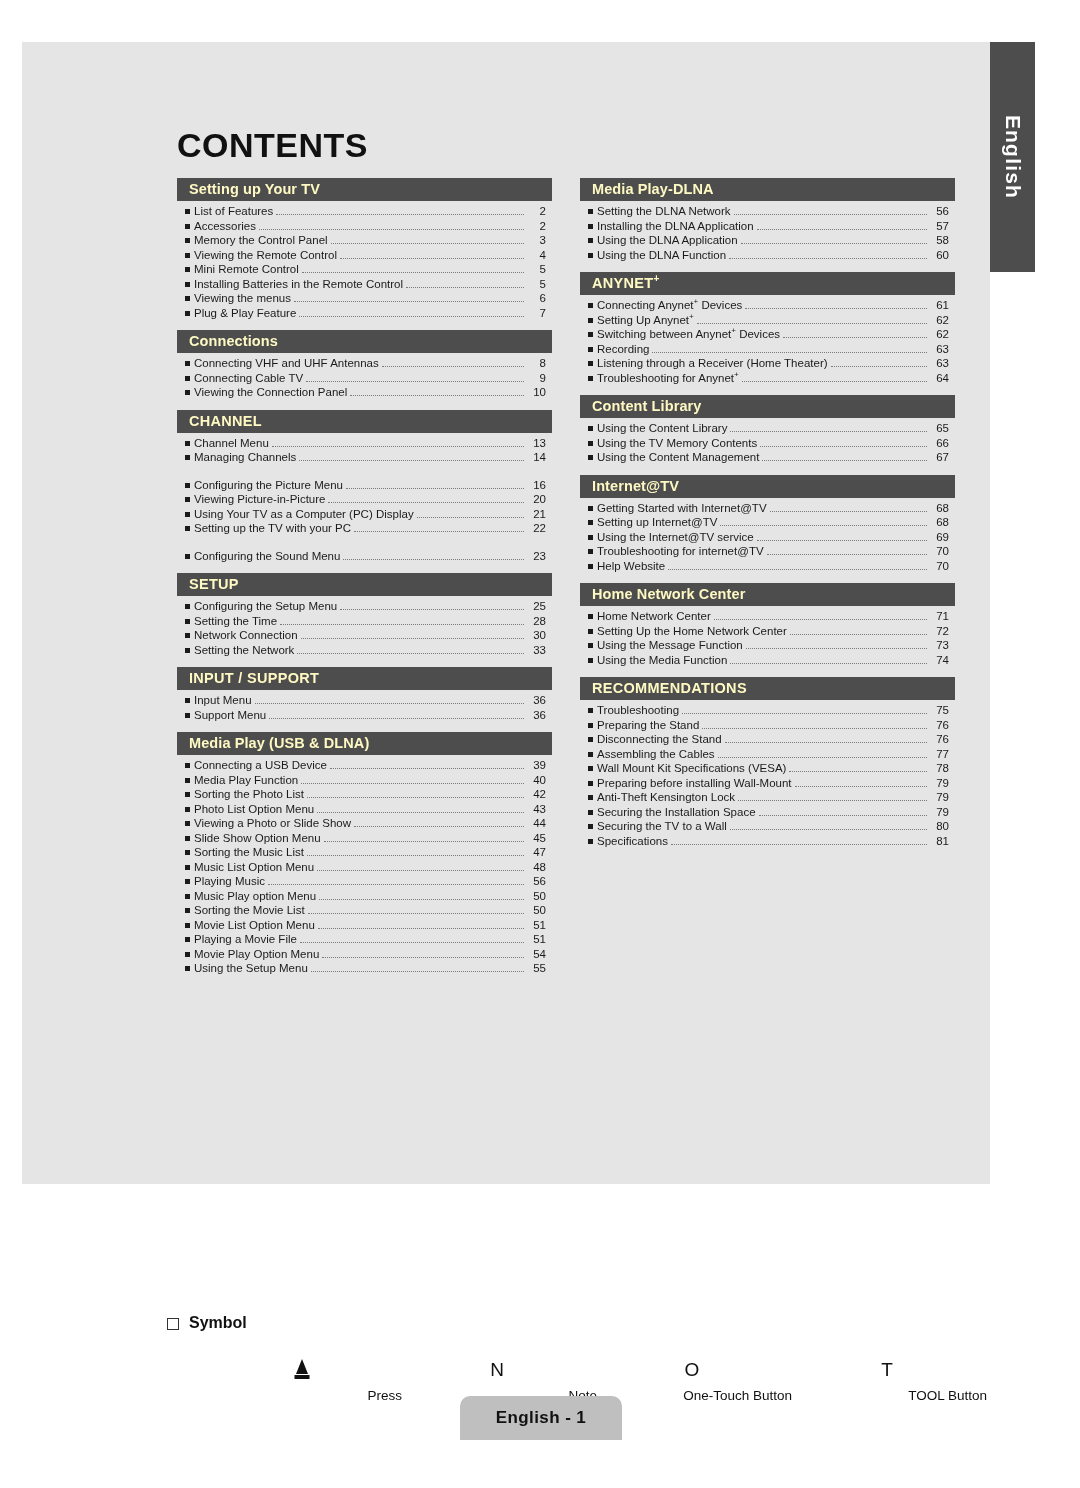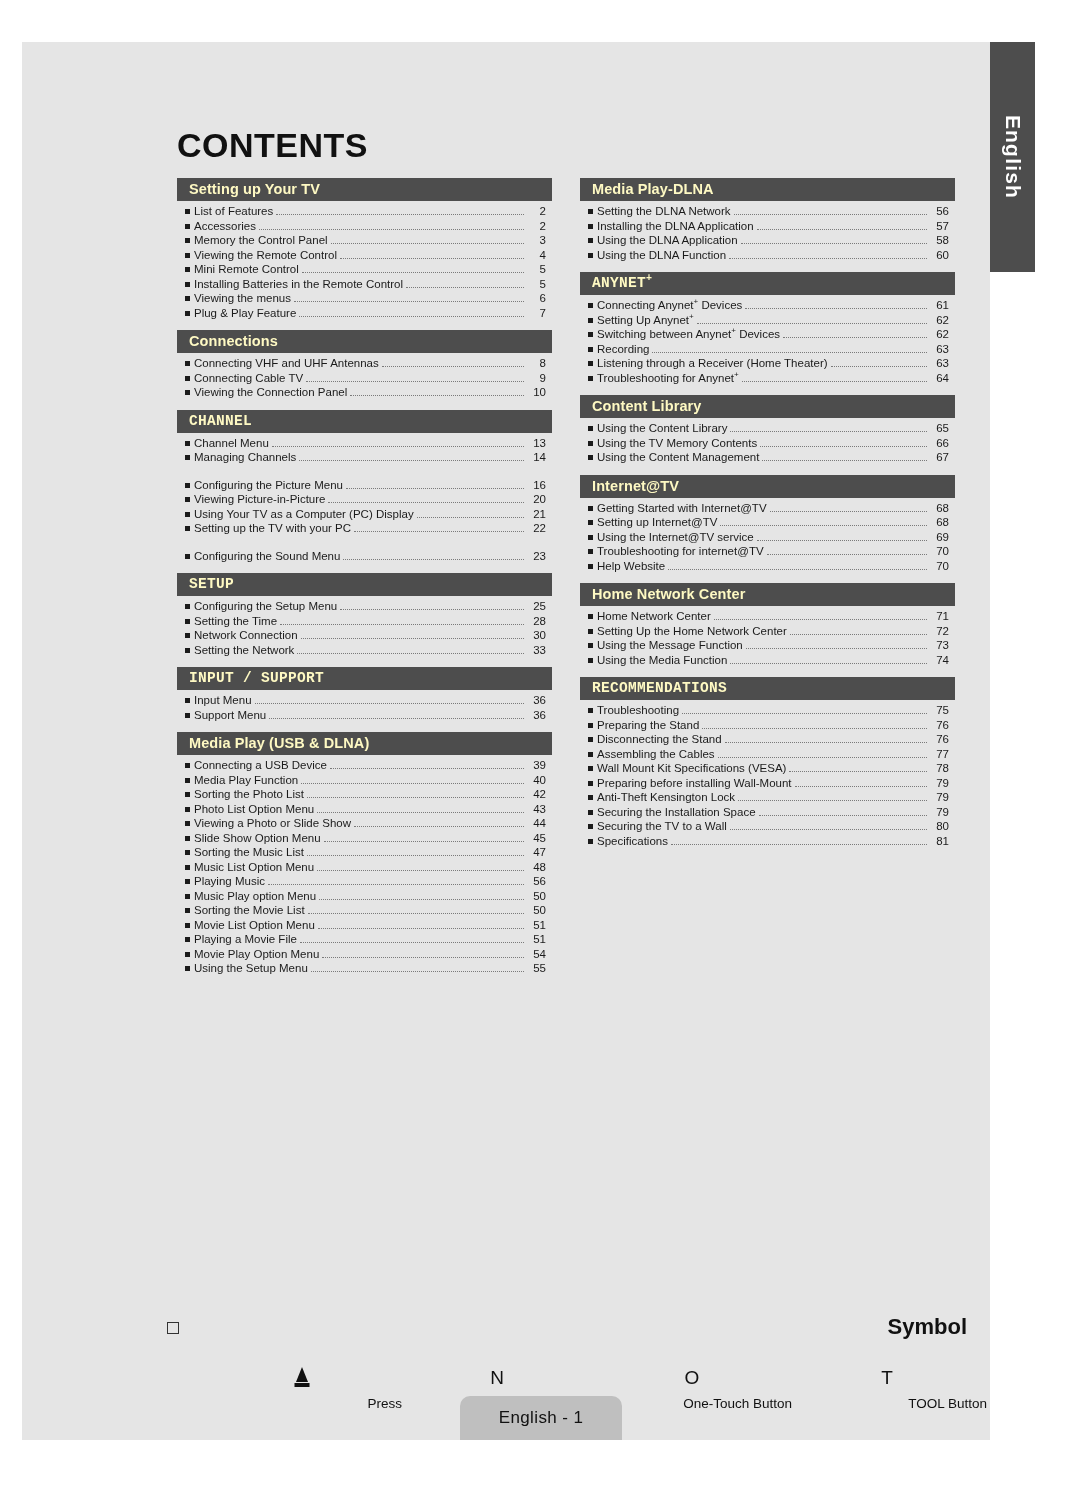--- a/index.html
+++ b/index.html
@@ -16,21 +16,21 @@
     height: 1488px;
     overflow: hidden;
     background: #ffffff;
   }
   
   .page {
     position: absolute;
     left: 22px;
     top: 42px;
     width: 968px;
-    height: 1398px;
+    height: 1142px;
     background: #e5e5e5;
   }
   
   .lang-tab {
     position: absolute;
     left: 990px;
     top: 42px;
     width: 45px;
     height: 230px;
     background: #4d4d4d;
@@ -73,21 +73,21 @@
     color: #fef9c3;
     height: 23px;
     line-height: 23px;
     padding-left: 12px;
     font-size: 14.5px;
     font-weight: bold;
     letter-spacing: 0.1px;
     white-space: nowrap;
     overflow: hidden;
   }
-  .sec-head.caps { letter-spacing: 0.3px; font-family: Liberation Mono, monospace; }
+  .sec-head.caps { letter-spacing: 0.3px; }
 
   .sec-body { padding-top: 3px; padding-bottom: 2px; }
 
   .toc-row {
     display: flex;
     align-items: baseline;
     font-size: 11.5px;
     color: #1b1b1b;
     line-height: 14.5px;
     white-space: nowrap;
@@ -127,24 +127,23 @@
   
   .symbol-block {
     position: absolute;
     left: 145px;
     top: 1272px;
     width: 800px;
   }
   .symbol-title-row {
     display: flex;
     align-items: center;
-    font-size: 22px;
+    font-size: 16px;
     font-weight: bold;
     color: #111;
-    justify-content: space-between;
   }
   .sym-box {
     display: inline-block;
     width: 10px;
     height: 10px;
     border: 1.6px solid #333;
     margin-right: 10px;
     position: relative;
     top: 1px;
   }
@@ -202,21 +201,21 @@
   .footer-badge {
     position: absolute;
     left: 460px;
     top: 1396px;
     width: 162px;
     height: 44px;
     background: #bfbfbf;
     border-radius: 10px 10px 0 0;
     color: #111;
     font-size: 17px;
-    font-weight: normal;
+    font-weight: bold;
     display: flex;
     align-items: center;
     justify-content: center;
     letter-spacing: 0.4px;
   }
 </style>
 </head>
 <body>
 
 <div id="root">

